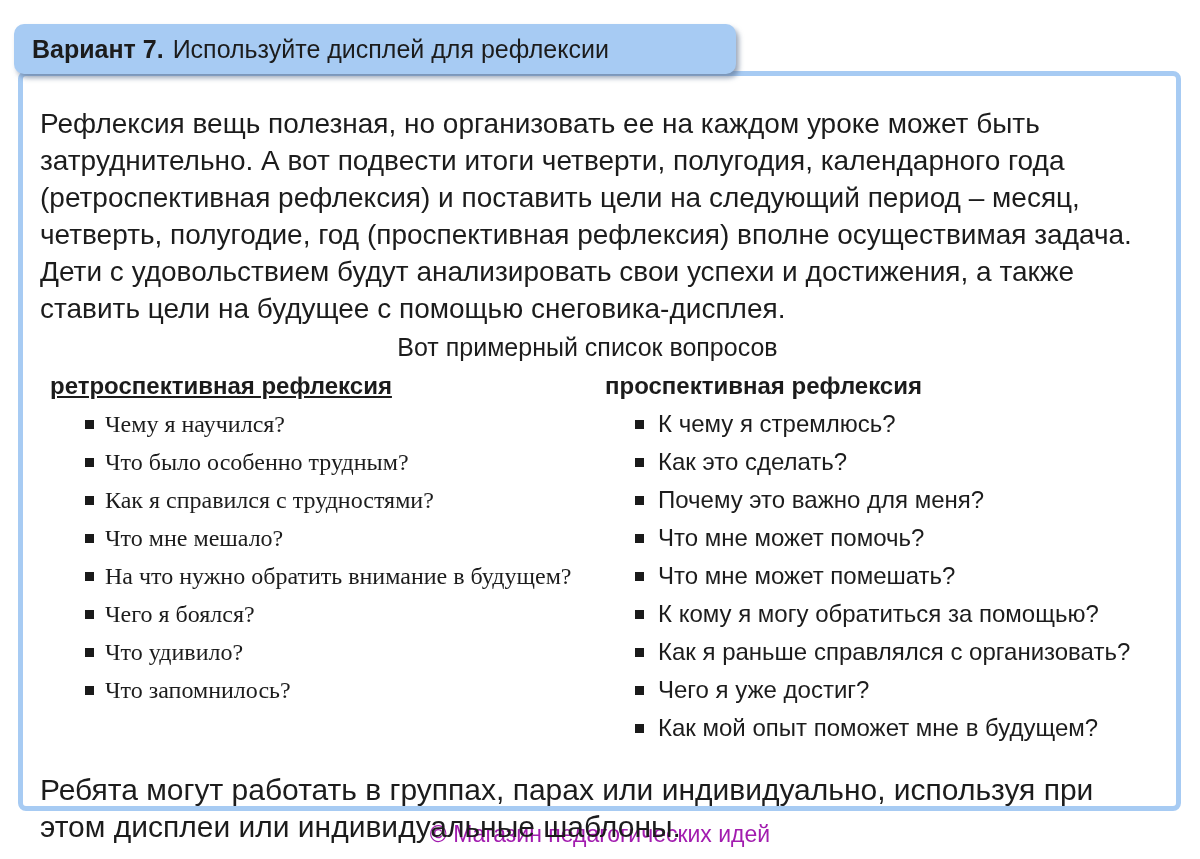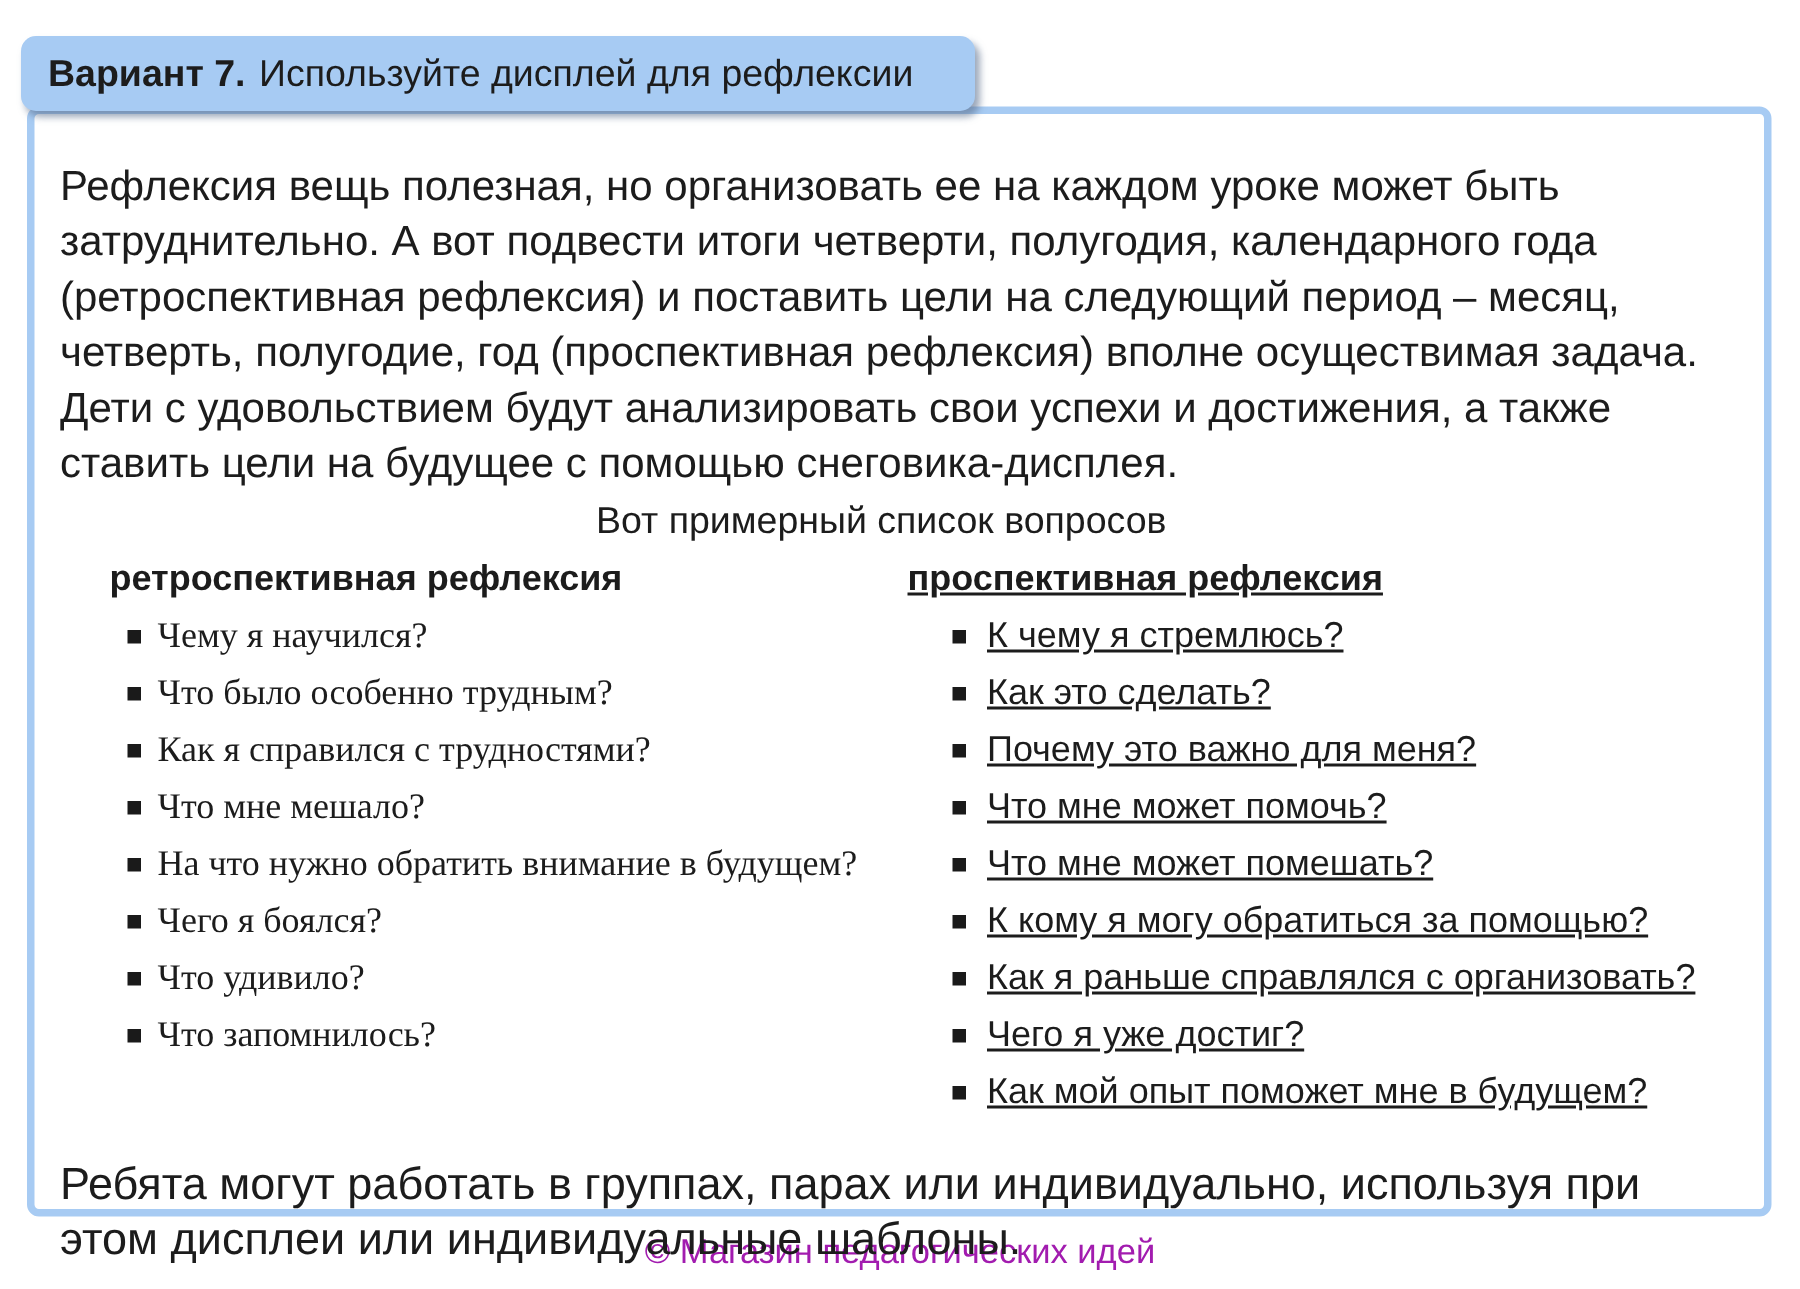--- a/index.html
+++ b/index.html
@@ -9,21 +9,21 @@
     height: 859px;
     position: relative;
     font-family: "Liberation Sans", sans-serif;
     color: #1c1c1c;
     overflow: hidden;
   }
   .header-bar {
     position: absolute;
     left: 14px;
     top: 24px;
-    width: 636px;
+    width: 722px;
     height: 50px;
     background: #a7cbf3;
     border-radius: 10px;
     box-shadow: 3px 4px 5px rgba(90,110,140,0.6);
     display: flex;
     align-items: center;
     padding-left: 18px;
     font-size: 25px;
     z-index: 2;
   }
@@ -46,27 +46,27 @@
     margin-top: 13px;
   }
   .list-heading {
     text-align: center;
     font-size: 25px;
     line-height: 32px;
     margin-top: 4px;
   }
   .columns { display: flex; margin-top: 6px; }
   .col-left { width: 555px; flex: none; }
-  .col-right { flex: 1; text-decoration: underline; }
+  .col-right { flex: 1; }
   .col-title {
     font-weight: bold;
     font-size: 24px;
     line-height: 33px;
   }
-  .col-left .col-title { margin-left: 33px; }
+  .col-left .col-title { margin-left: 10px; text-decoration: underline; }
   .col-right .col-title { margin-left: 10px; }
   ul.question-list { list-style: none; margin-top: 3px; }
   ul.question-list li {
     position: relative;
     font-size: 24px;
     line-height: 38px;
   }
   .col-left li { padding-left: 65px; font-family: Liberation Serif, serif; }
   .col-right li { padding-left: 63px; }
   .bullet {

